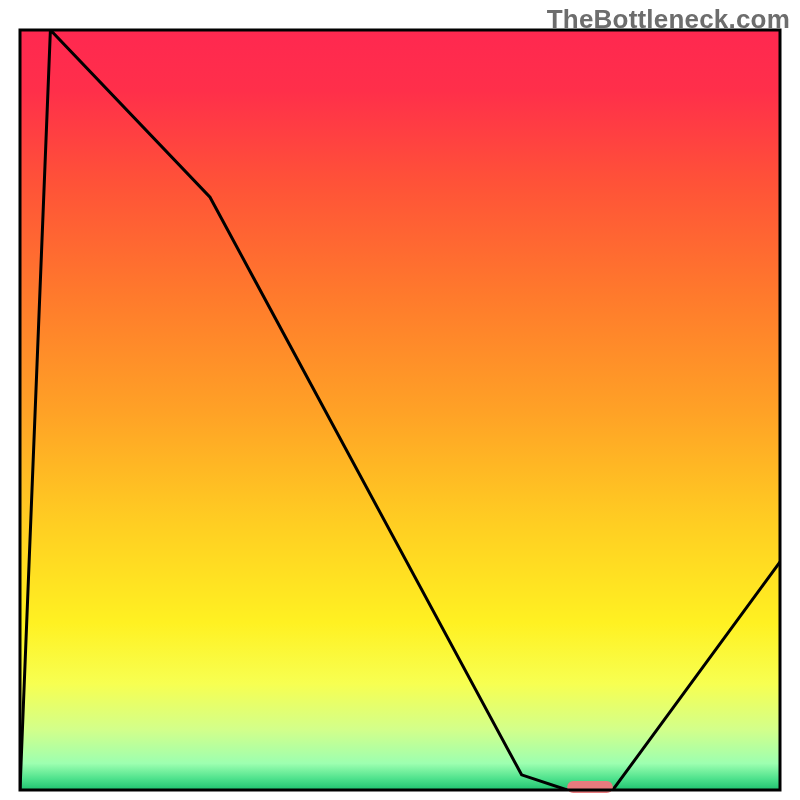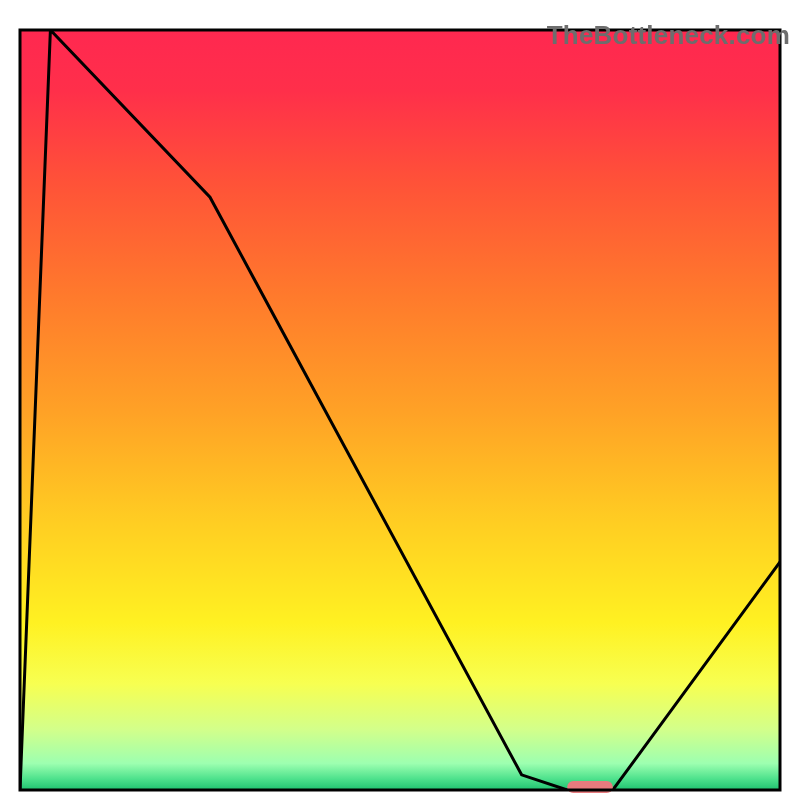--- a/index.html
+++ b/index.html
@@ -10,21 +10,21 @@
     background: #ffffff;
     font-family: Arial, Helvetica, sans-serif;
   }
   .wrap {
     position: relative;
     width: 800px;
     height: 800px;
   }
   .watermark {
     position: absolute;
-    top: 20px;
+    top: 4px;
     right: 10px;
     font-size: 26px;
     font-weight: 600;
     color: #6d6d6d;
     letter-spacing: 0.2px;
     z-index: 10;
     user-select: none;
   }
   svg {
     position: absolute;

